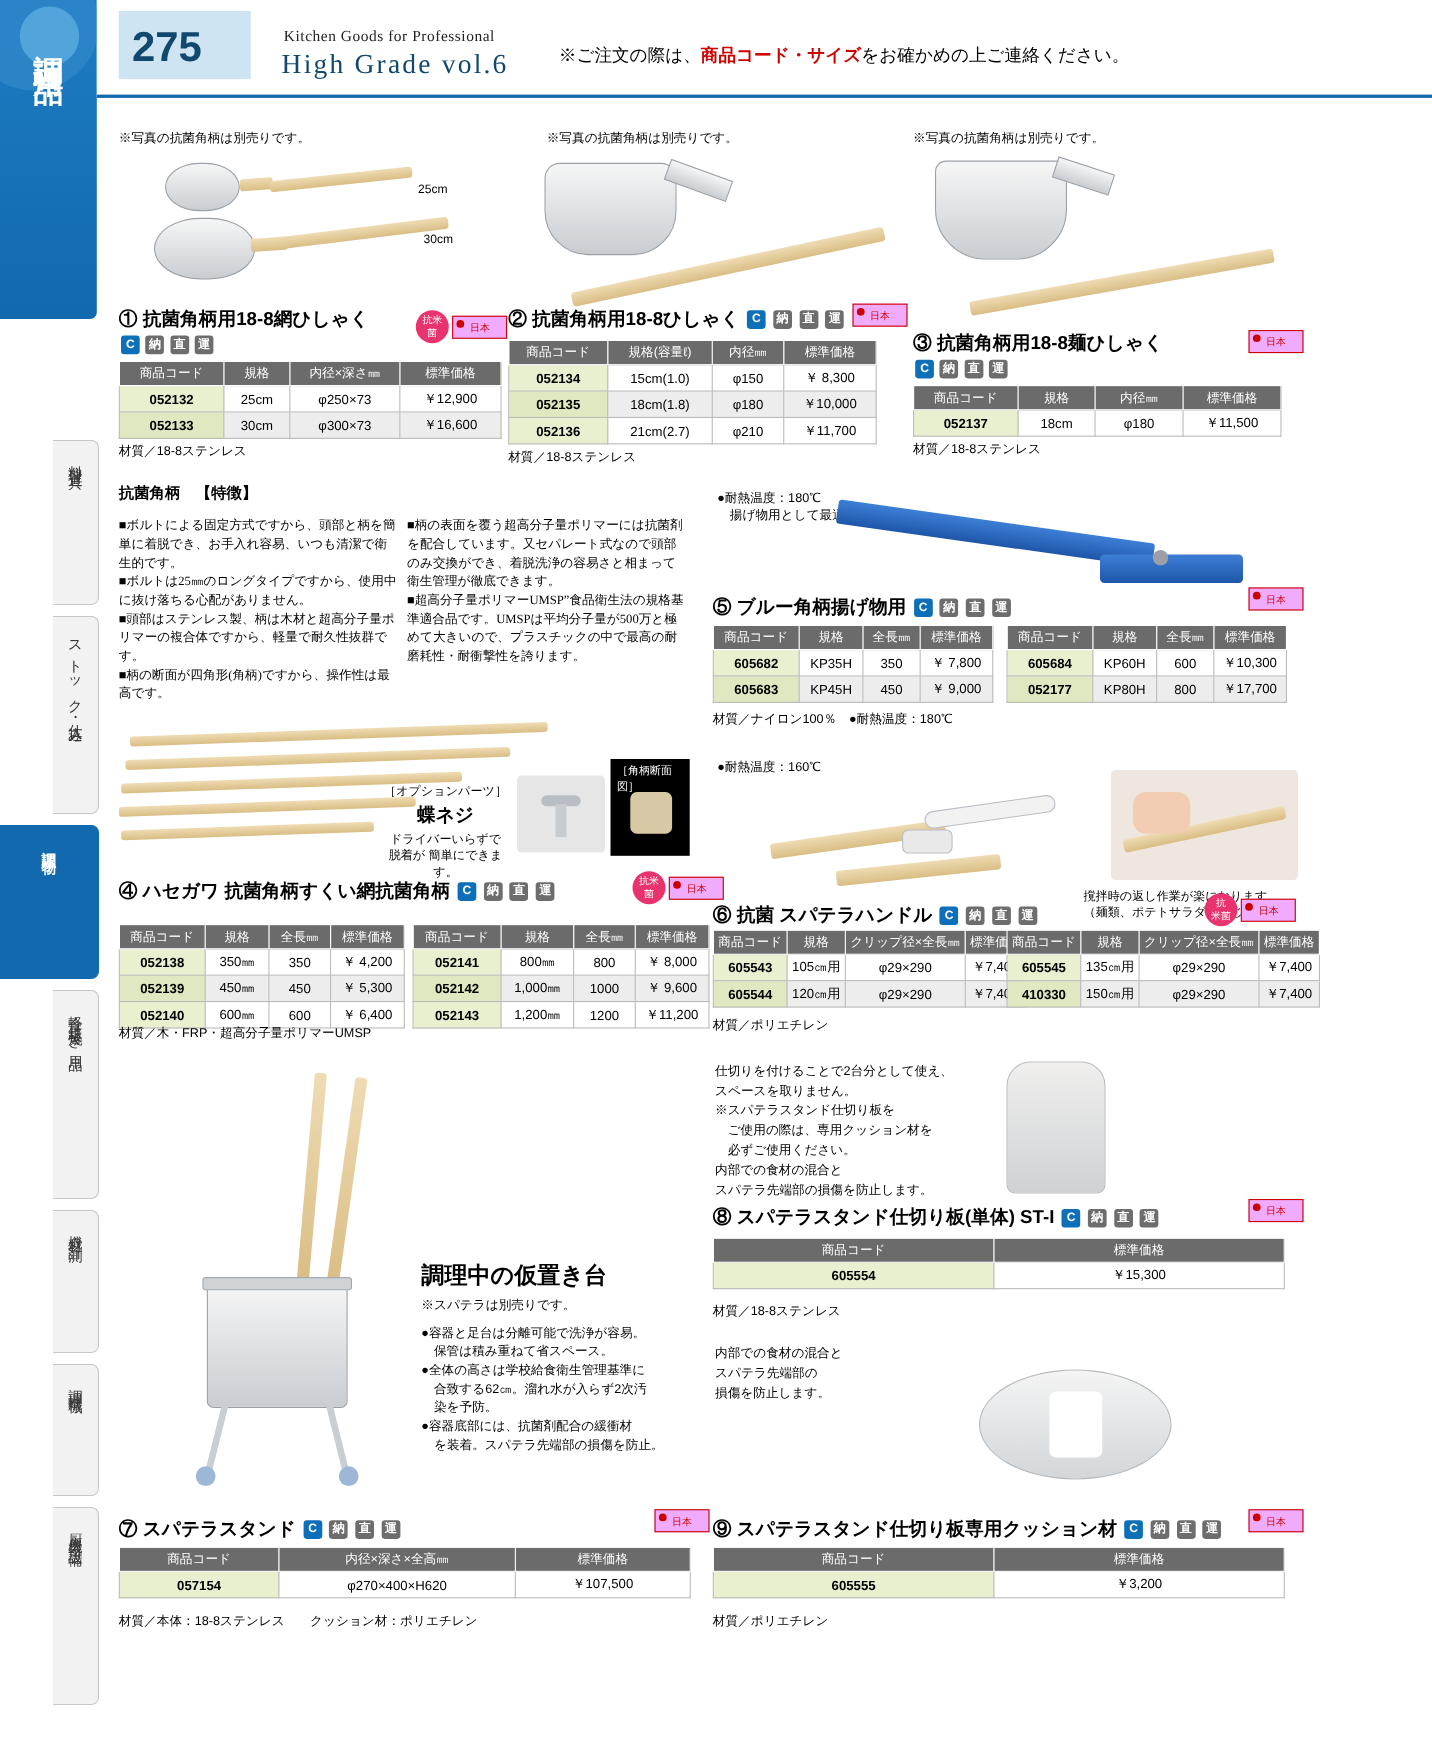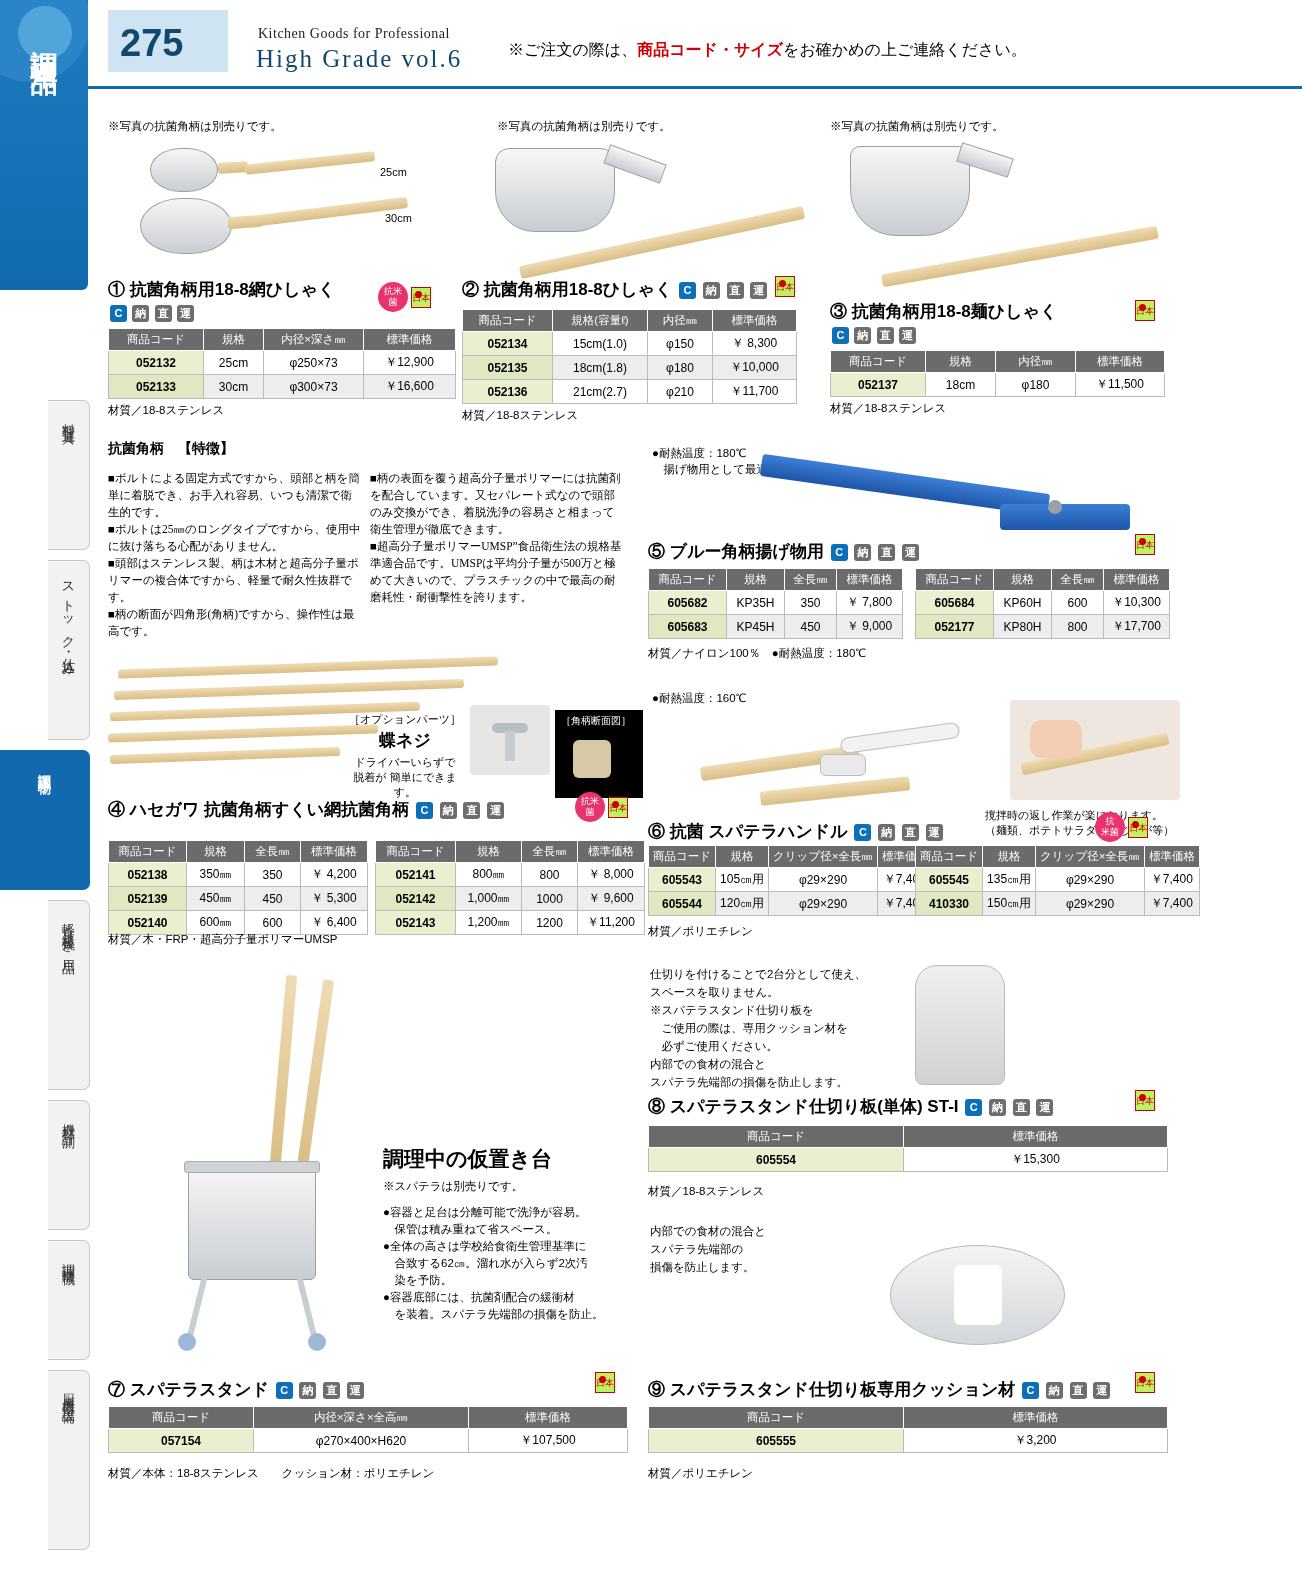--- a/index.html
+++ b/index.html
@@ -68,22 +68,22 @@
   table.pt tr.alt td { background:#ededed; }
   table.pt tr.alt td.code { background:#dfe8c0; }
   td.price { text-align:right; padding-right:10px; }
 
   .mat { font-size:11.5px; margin-top:4px; }
 
   .badge { display:inline-block; vertical-align:middle; width:17px; height:17px;
            line-height:17px; text-align:center; font-size:11px; color:#fff;
            background:#0d6fb8; border-radius:3px; margin-left:2px; font-weight:bold;}
   .badge.g { background:#6d6d6d; }
-  .jp { display:inline-block; vertical-align:middle; width:20px; height:21px; border:1px solid #c00;
-        position:relative; background:#bef264; font-size:9px; color:#c00; text-align:center; line-height:21px;}
+  .jp { display:inline-block; vertical-align:middle; width:50px; height:21px; border:1px solid #c00;
+        position:relative; background:#f0abfc; font-size:9px; color:#c00; text-align:center; line-height:21px;}
   .jp:before{content:"";position:absolute;left:3px;top:3px;width:7px;height:7px;border-radius:50%;background:#c00;}
   .kin { display:inline-block; vertical-align:middle; width:30px;height:30px;border-radius:50%;
          background:#e8336e; color:#fff; font-size:9px; line-height:11px; text-align:center;
          padding-top:4px; }
 
   .sect-h { font-size:14px; font-weight:bold; }
   .feat { font-size:11.5px; line-height:17px;font-family:Liberation Serif, serif; }
   .cap { font-size:11px; }
 
   
@@ -296,21 +296,21 @@
 <div class="abs" style="left:345px;top:712px;width:120px;text-align:center;">
   <div style="font-size:11px;">［オプションパーツ］</div>
   <div style="font-size:17px;font-weight:bold;margin-top:2px;">蝶ネジ</div>
   <div style="font-size:11px;white-space:pre-line;margin-top:3px;">ドライバーいらずで
 脱着が 簡単にできます。</div>
 </div>
 <div class="abs" style="left:470px;top:705px;width:80px;height:70px;background:#e6e6e6;border-radius:4px;">
   <div class="abs" style="left:22px;top:18px;width:36px;height:10px;background:#b9bec4;border-radius:5px;"></div>
   <div class="abs" style="left:35px;top:26px;width:10px;height:30px;background:#c7ccd1;"></div>
 </div>
-<div class="abs" style="left:555px;top:690px;width:88px;height:88px;background:#000;margin-top:20px;">
+<div class="abs" style="left:555px;top:690px;width:72px;height:88px;background:#000;">
   <div class="abs" style="left:6px;top:4px;color:#fff;font-size:10px;">［角柄断面図］</div>
   <div class="abs" style="left:18px;top:30px;width:38px;height:38px;background:#d7c9a5;border-radius:6px;"></div>
 </div>
 
 <div class="abs" style="left:108px;top:798px;width:560px;">
   <div class="ttl">
     <span>④</span>
     <span>ハセガワ 抗菌角柄すくい網抗菌角柄</span>
     <span class="badge">C</span>
     <span class="badge g">納</span>

